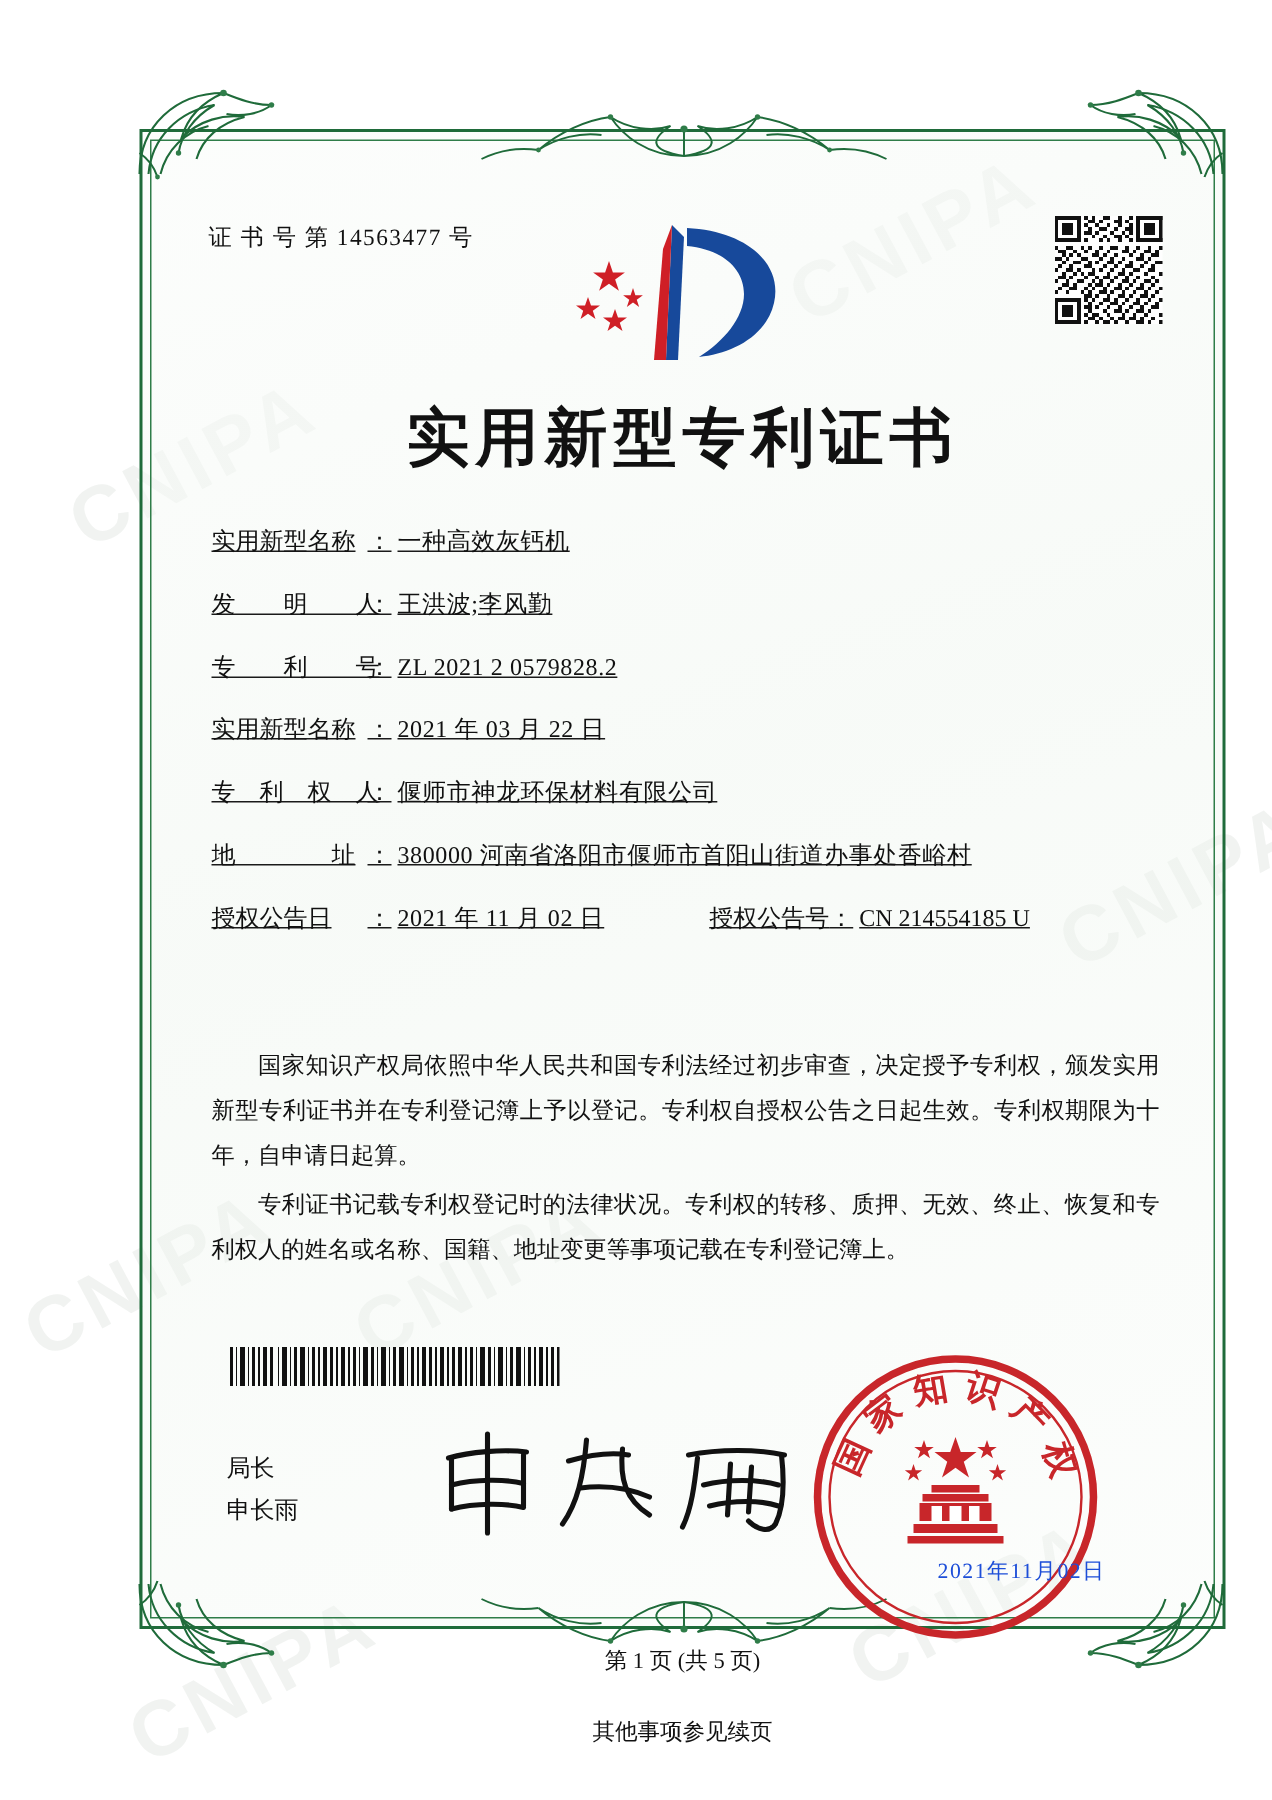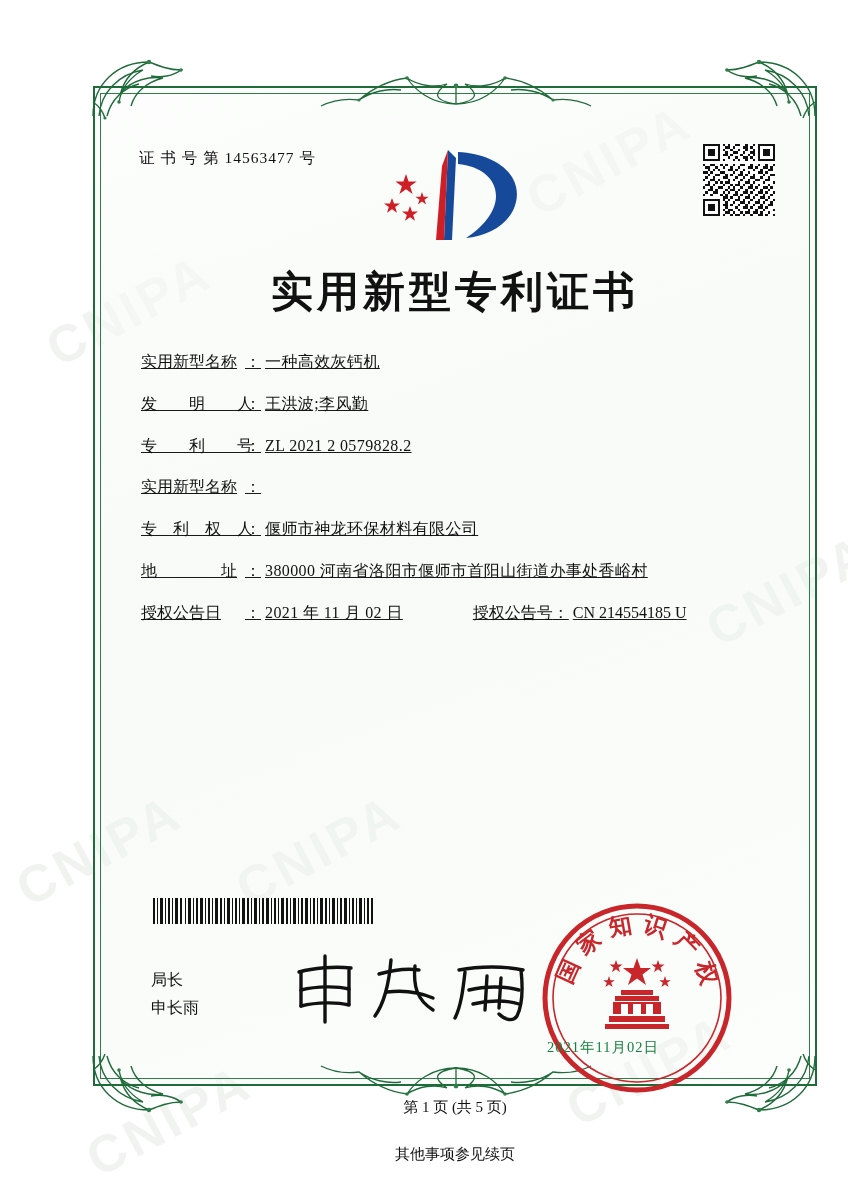--- a/index.html
+++ b/index.html
@@ -222,23 +222,23 @@
     left: 444px;
     top: 812px;
     width: 200px;
     height: 200px;
   }
   .seal-date {
     position: absolute;
     left: 454px;
     top: 952px;
     width: 190px;
-    text-align: left;
+    text-align: right;
     font-size: 14.5px;
-    color: #15803d;
+    color: #1d4ed8;
     letter-spacing: 1px;
     z-index: 6;
   }
 
   .page-num {
     position: absolute;
     left: 0;
     right: 0;
     top: 1098px;
     text-align: center;
@@ -637,20 +637,21 @@
 
       <div class="field-row">
         <span class="field-label">专　　利　　号</span>
         <span class="field-colon">：</span>
         <span class="field-value">ZL 2021 2 0579828.2</span>
       </div>
 
       <div class="field-row">
         <span class="field-label">实用新型名称</span>
         <span class="field-colon">：</span>
+        <span class="field-value">2021 年 03 月 22 日</span>
       </div>
 
       <div class="field-row">
         <span class="field-label">专　利　权　人</span>
         <span class="field-colon">：</span>
         <span class="field-value">偃师市神龙环保材料有限公司</span>
       </div>
 
       <div class="field-row">
         <span class="field-label">地　　　　址</span>
@@ -662,20 +663,24 @@
         <span class="field-label">授权公告日</span>
         <span class="field-colon">：</span>
         <span class="field-value">2021 年 11 月 02 日</span>
         <span class="second-label">授权公告号</span>
         <span class="field-colon">：</span>
         <span>CN 214554185 U</span>
       </div>
 
     </div>
 
+    <div class="paras">
+      <p>国家知识产权局依照中华人民共和国专利法经过初步审查，决定授予专利权，颁发实用新型专利证书并在专利登记簿上予以登记。专利权自授权公告之日起生效。专利权期限为十年，自申请日起算。</p>
+      <p>专利证书记载专利权登记时的法律状况。专利权的转移、质押、无效、终止、恢复和专利权人的姓名或名称、国籍、地址变更等事项记载在专利登记簿上。</p>
+    </div>
 
     <svg class="barcode" viewBox="0 0 220 26" shape-rendering="crispEdges">
       <g fill="#111111">
         <rect x="0" y="0" width="2" height="26"></rect>
           <rect x="4" y="0" width="1" height="26"></rect>
         <rect x="7" y="0" width="3" height="26"></rect>
           <rect x="12" y="0" width="1" height="26"></rect>
         <rect x="15" y="0" width="2" height="26"></rect>
           <rect x="19" y="0" width="1" height="26"></rect>
         <rect x="22" y="0" width="3" height="26"></rect>

